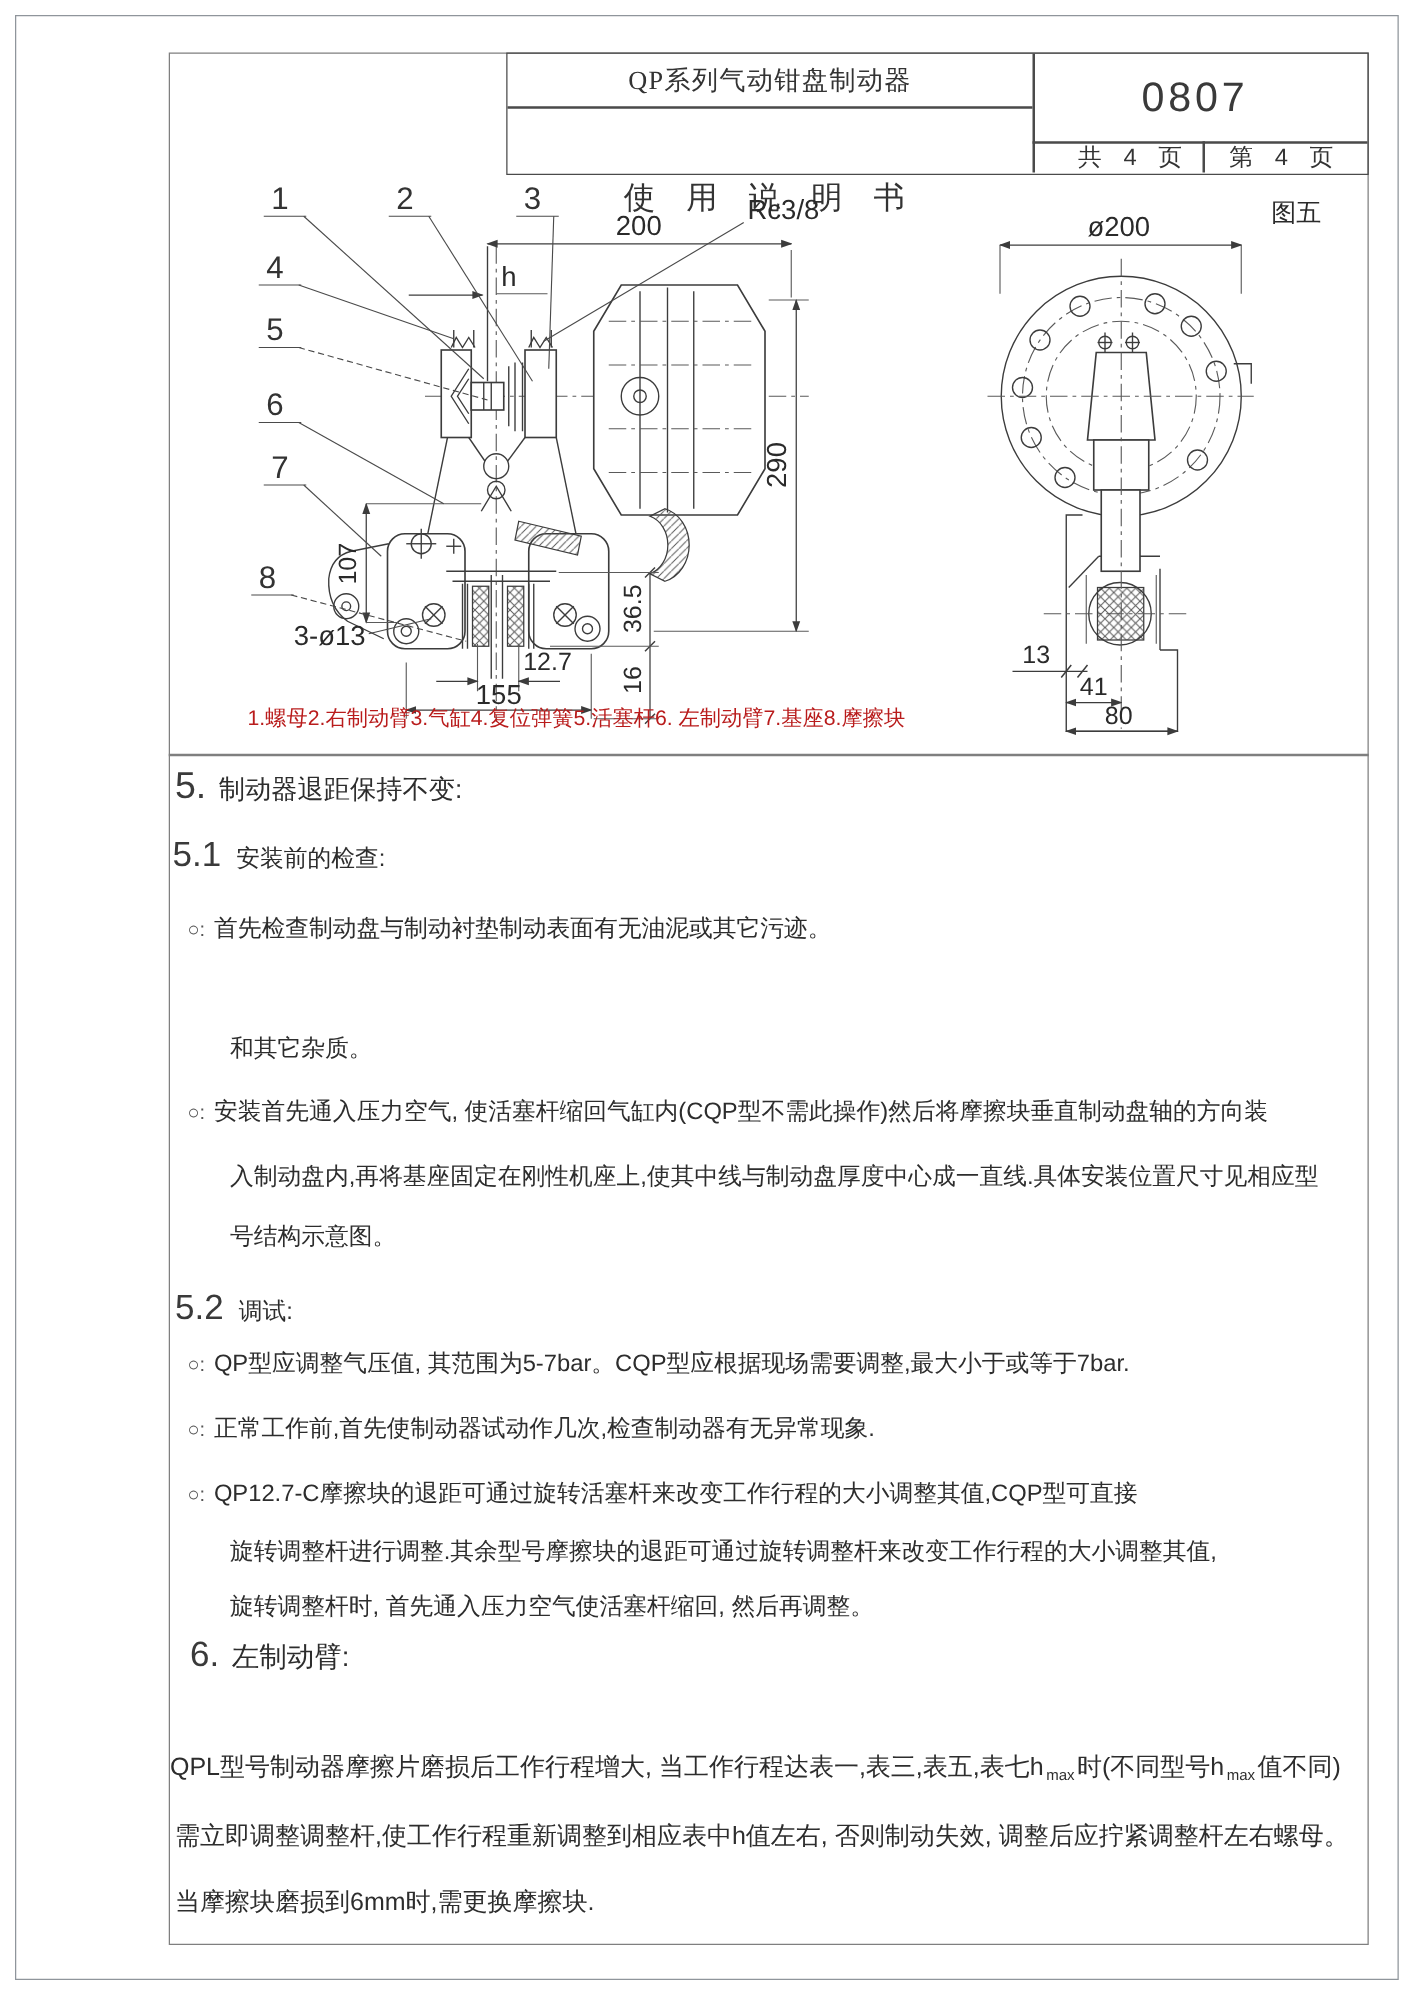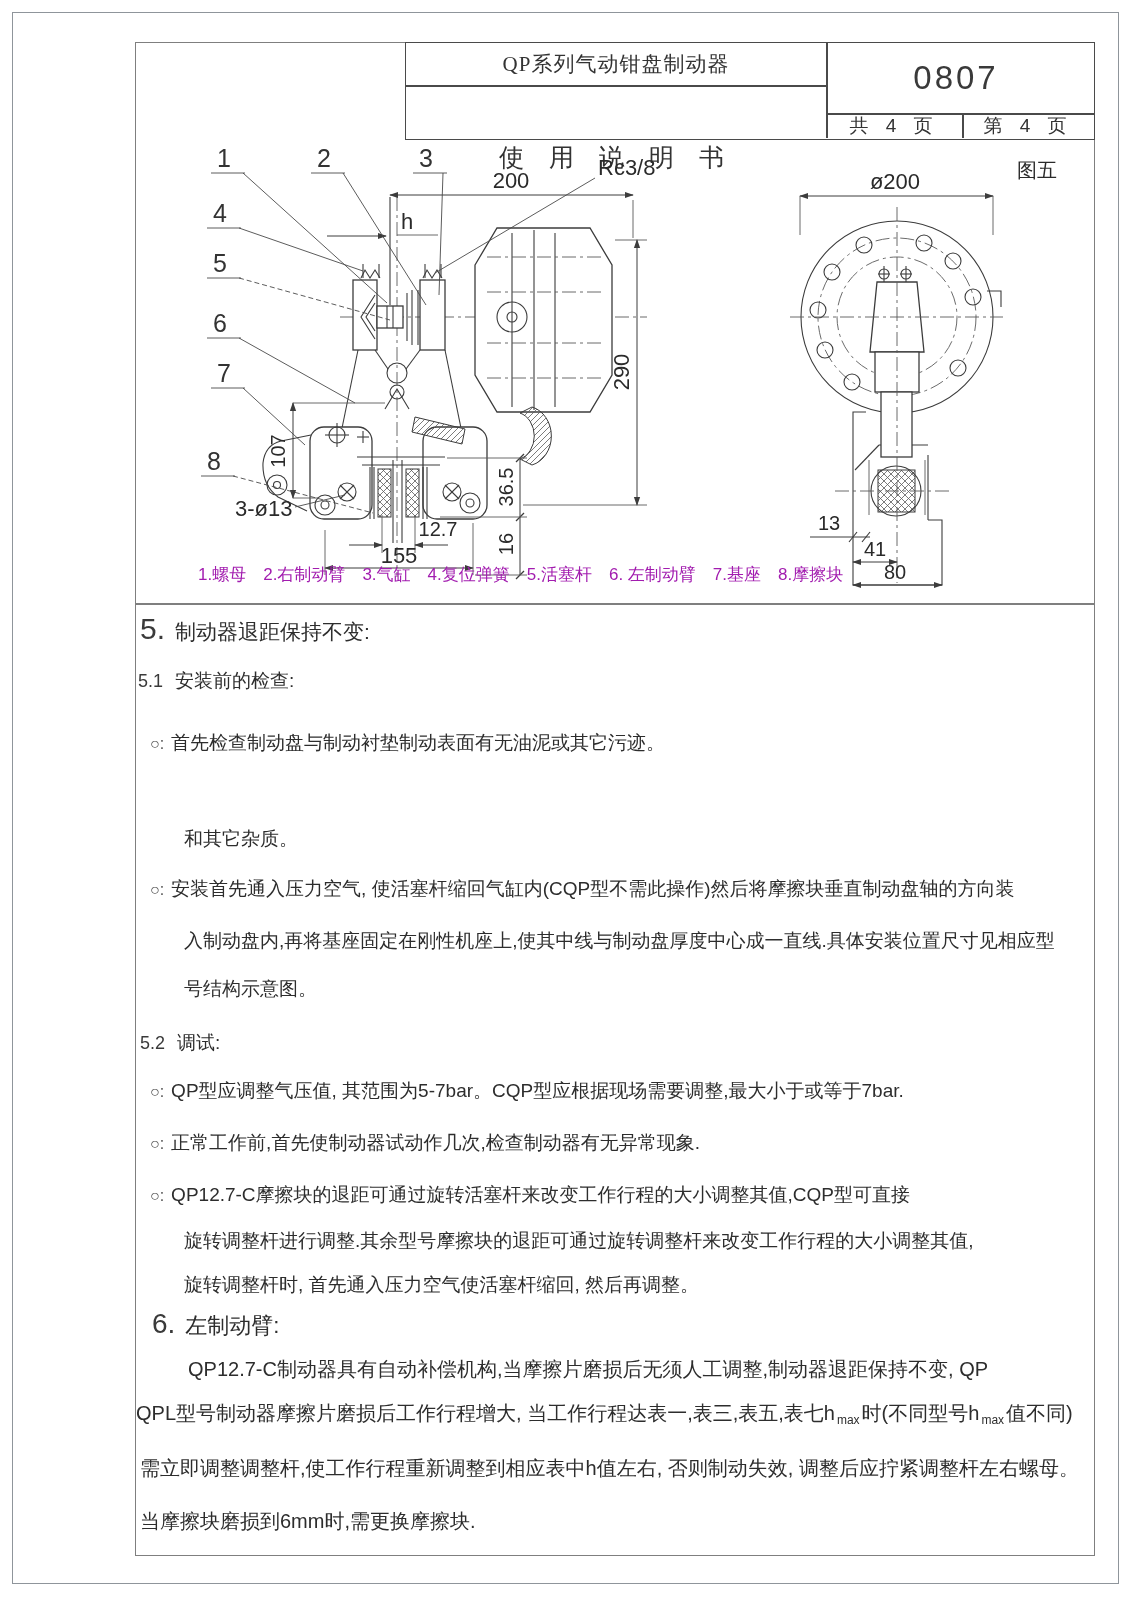--- a/index.html
+++ b/index.html
@@ -13,29 +13,29 @@
   
   .tb{position:absolute;left:405px;top:42px;width:690px;height:98px;
       border:1.5px solid #4a4a4a;box-sizing:border-box;}
   .tb-v{position:absolute;width:1.5px;background:#4a4a4a;}
   .tb-h{position:absolute;height:1.5px;background:#4a4a4a;}
   .tb-cell{position:absolute;display:flex;align-items:center;justify-content:center;
       color:#333;white-space:nowrap;}
   .pt{left:0;top:0;width:420px;height:42px;font-size:21px;letter-spacing:1px;font-family:Liberation Serif, serif;}
   .dt{left:0;top:42px;width:420px;height:53px;font-size:25px;letter-spacing:9px;margin-top:46px;}
   .dn{left:416px;top:0;width:268px;height:70px;font-size:33px;letter-spacing:3px;color:#3a3a3a;}
-  .tp{left:420px;top:70px;width:136px;height:25px;font-size:19px;letter-spacing:6px;}
+  .tp{left:433px;top:70px;width:136px;height:25px;font-size:19px;letter-spacing:6px;}
   .cp{left:556px;top:70px;width:132px;height:25px;font-size:19px;letter-spacing:6px;}
   
-  .legend{position:absolute;left:198px;top:563px;width:640px;display:flex;gap:17px;
-      font-size:17px;white-space:nowrap;color:#a21caf;align-items:center;}
+  .legend{position:absolute;left:198px;top:563px;width:640px;display:flex;gap:0;
+      font-size:17px;white-space:nowrap;color:#b91c1c;align-items:center;}
   
   .line{position:absolute;white-space:nowrap;font-size:19px;color:#2d2d2d;}
   .num-lg{font-size:30px;color:#3a3a3a;margin-right:10px;}
-  .num-md{font-size:18px;color:#3a3a3a;margin-right:12px;}
+  .num-md{font-size:28px;color:#3a3a3a;margin-right:12px;}
   .sec-t{font-size:21px;}
   .bullet{font-size:16px;color:#555;margin-right:7px;}
   .f20{font-size:20px;}
   .sub{font-size:12px;vertical-align:-4px;margin:0 2px;}
   
   .fig{position:absolute;left:135px;top:145px;}
   .ol{fill:#ffffff;stroke:#3c3c3c;stroke-width:1.3px;}
   .ln{fill:none;stroke:#3c3c3c;stroke-width:1.1px;}
   .thin{fill:none;stroke:#5a5a5a;stroke-width:0.9px;}
   .cl{fill:none;stroke:#5a5a5a;stroke-width:0.9px;stroke-dasharray:14 4 3 4;}
@@ -325,19 +325,18 @@
   </div>
   <div class="line" style="left:150px;top:1182px">
     <span class="bullet">○:</span><span>QP12.7-C摩擦块的退距可通过旋转活塞杆来改变工作行程的大小调整其值,CQP型可直接</span>
   </div>
   <div class="line" style="left:184px;top:1228px">旋转调整杆进行调整.其余型号摩擦块的退距可通过旋转调整杆来改变工作行程的大小调整其值,</div>
   <div class="line" style="left:184px;top:1272px">旋转调整杆时, 首先通入压力空气使活塞杆缩回, 然后再调整。</div>
 
   <div class="line" style="left:152px;top:1308px">
     <span class="num-lg" style="font-size:28px">6.</span><span style="font-size:22px">左制动臂:</span>
   </div>
-  <div class="line f20" style="left:188px;top:1356px">QP12.7-C制动器具有自动补偿机构,当摩擦片磨损后无须人工调整,制动器退距保持不变, QP</div>
   <div class="line f20" style="left:136px;top:1400px">
     <span>QPL型号制动器摩擦片磨损后工作行程增大, 当工作行程达表一,表三,表五,表七h</span><span class="sub">max</span><span>时(不同型号h</span><span class="sub">max</span><span>值不同)</span>
   </div>
   <div class="line f20" style="left:140px;top:1455px">需立即调整调整杆,使工作行程重新调整到相应表中h值左右, 否则制动失效, 调整后应拧紧调整杆左右螺母。</div>
   <div class="line f20" style="left:140px;top:1508px">当摩擦块磨损到6mm时,需更换摩擦块.</div>
 </div>
 
 </body></html>

